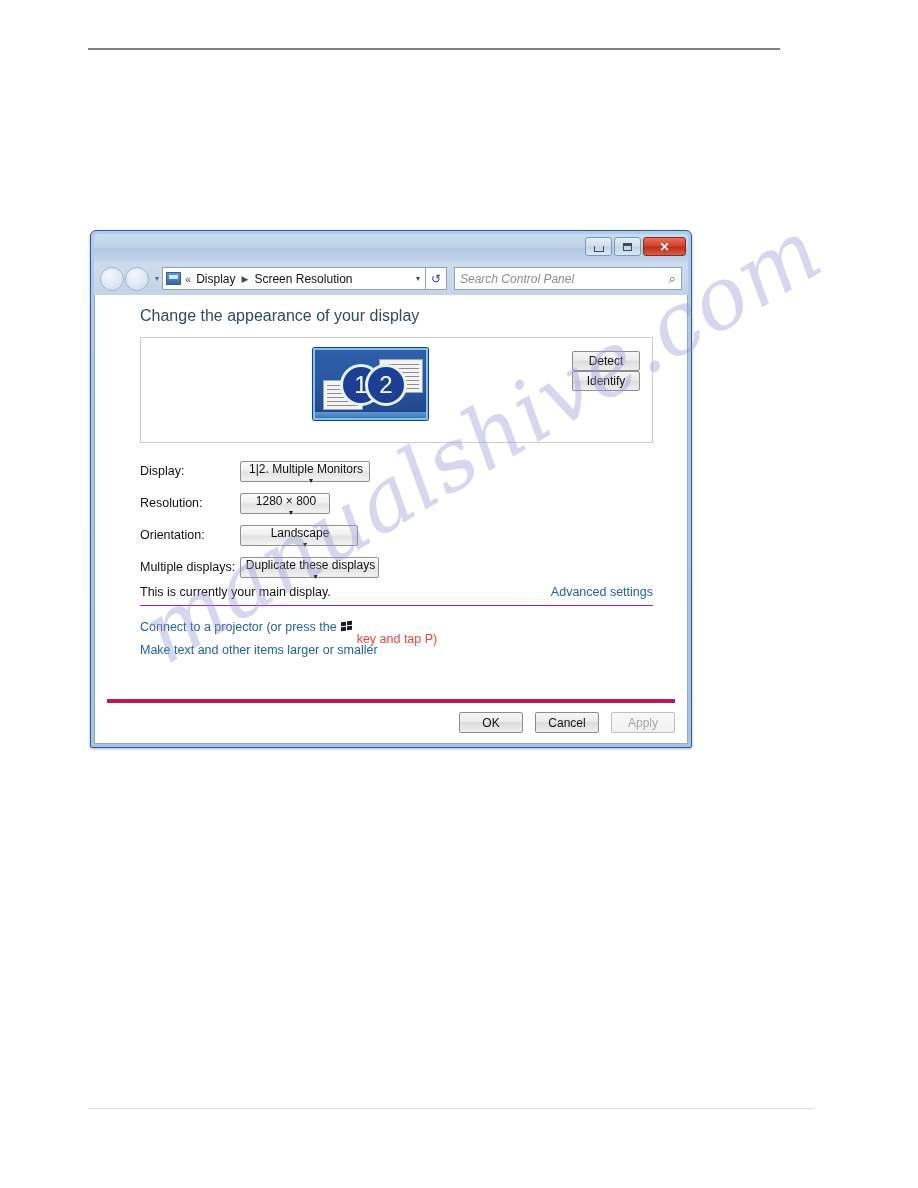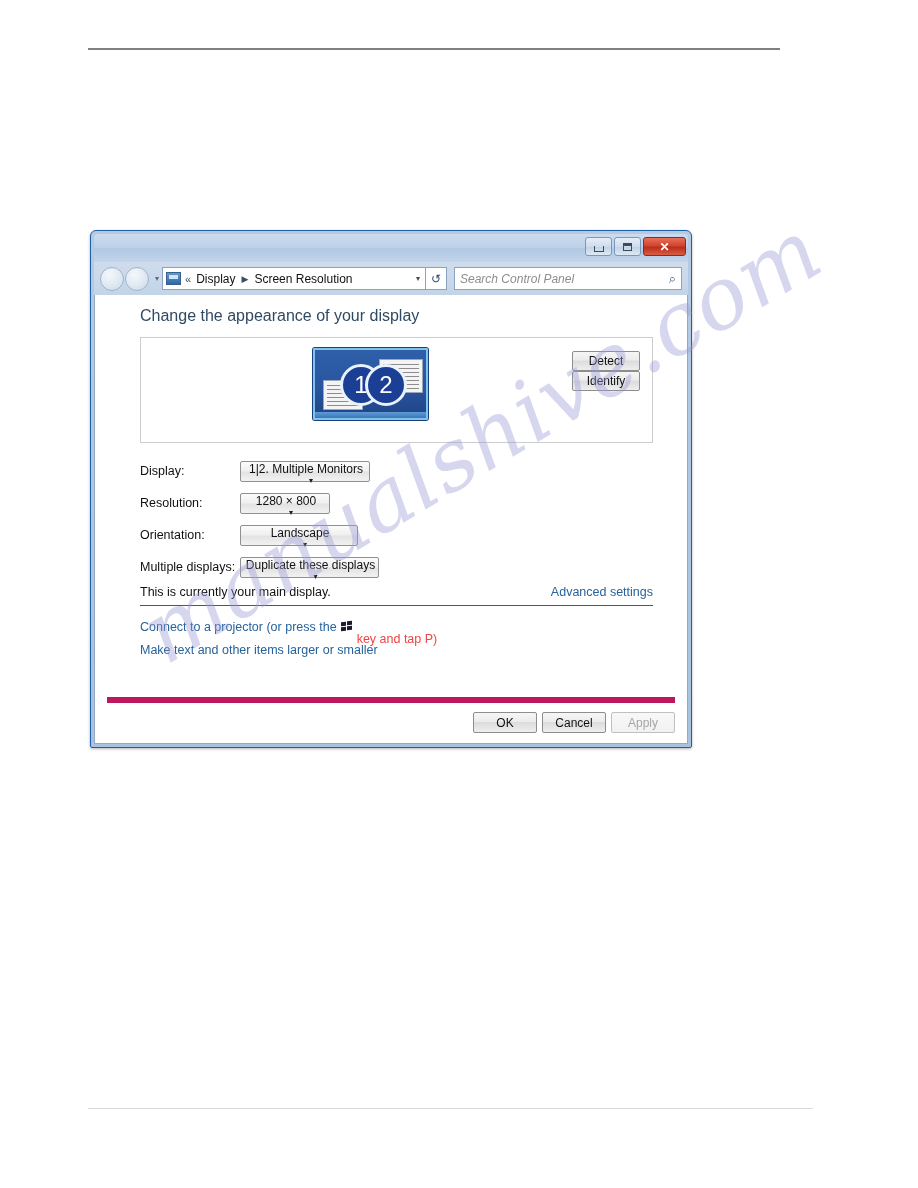--- a/index.html
+++ b/index.html
@@ -465,24 +465,24 @@
   #win-key-glyph i:nth-child(3) { left: 0;  top: 6px; transform: skewY(-8deg); }
   #win-key-glyph i:nth-child(4) { left: 6px; top: 5px; transform: skewY(-8deg); }
 
   
   #footer {
     position: absolute;
     left: 12px;
     right: 12px;
     bottom: 10px;
     padding-top: 9px;
-    border-top: 6px solid #be185d;
+    border-top: 4px solid #be185d;
     display: flex;
     justify-content: flex-end;
-    gap: 5px;
+    gap: 12px;
   }
   #footer .btn {
     min-width: 64px;
     height: 21px;
   }
 </style>
 </head>
 <body>
 
 <div id="page-rule-top"></div>

